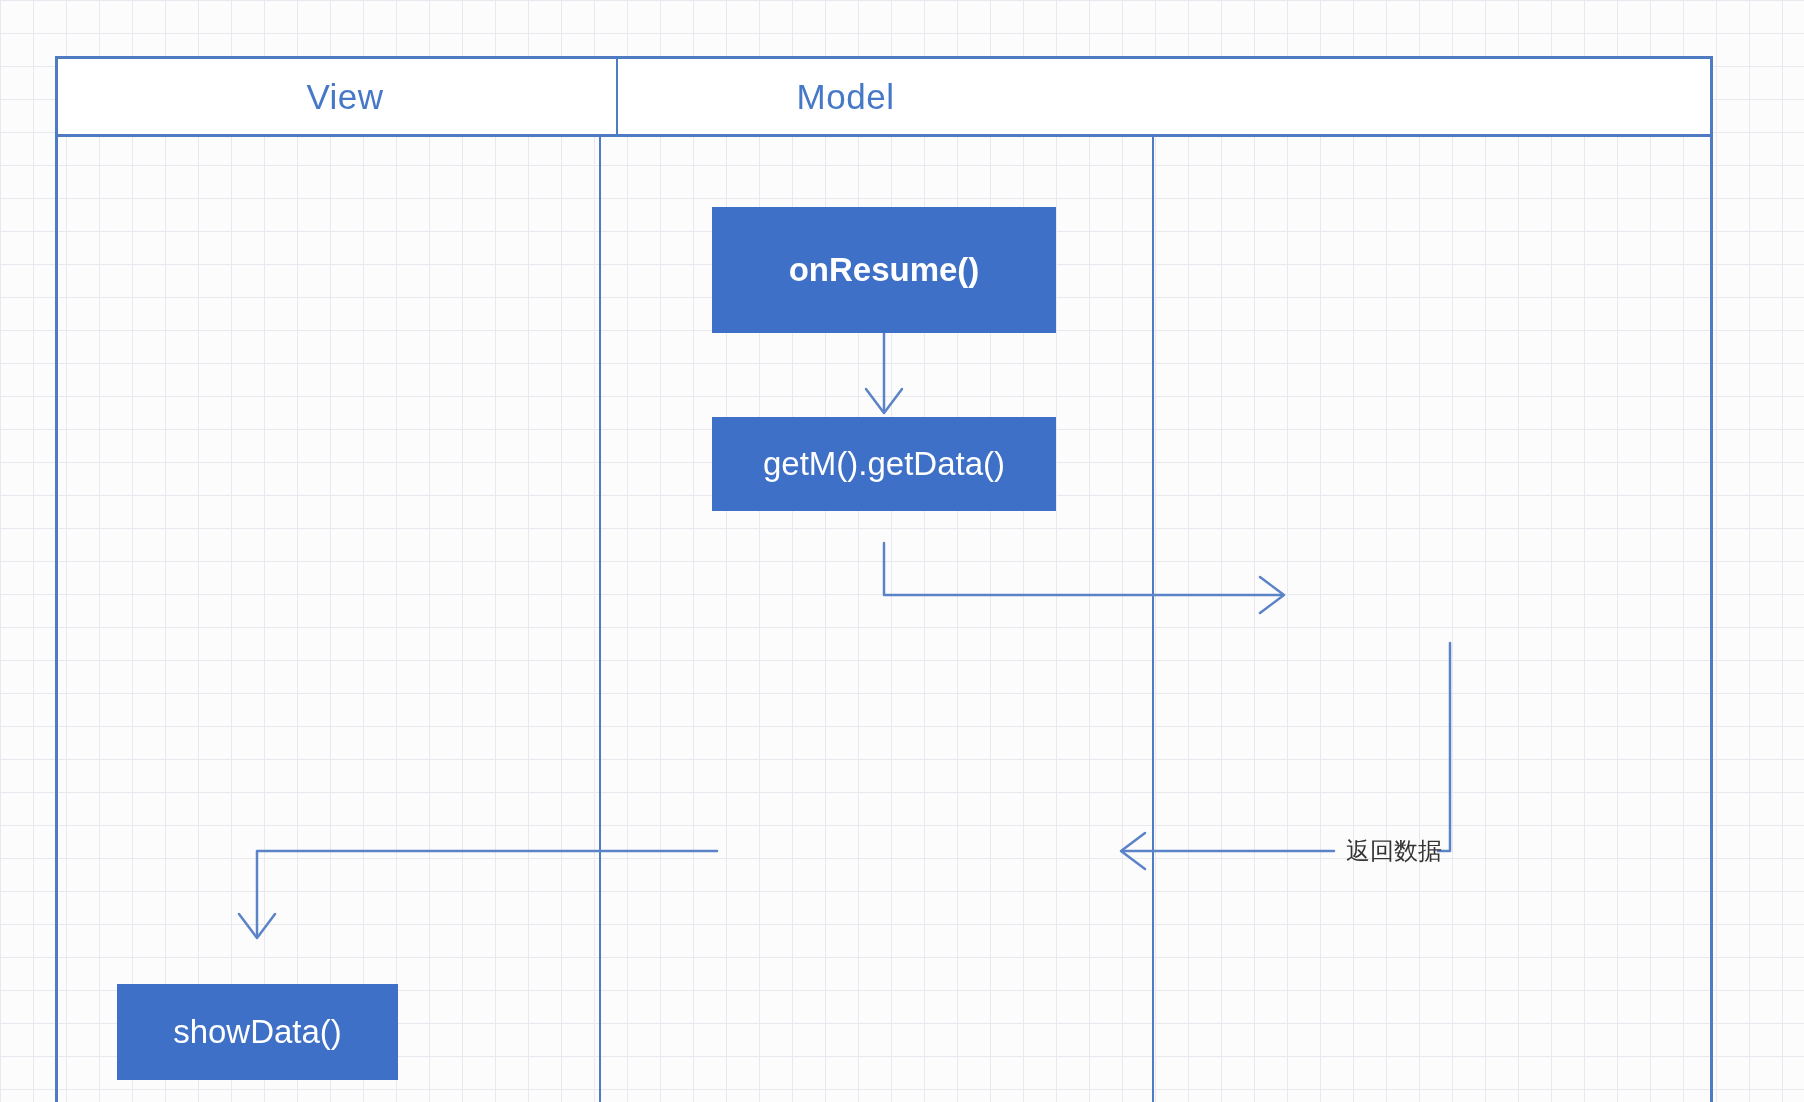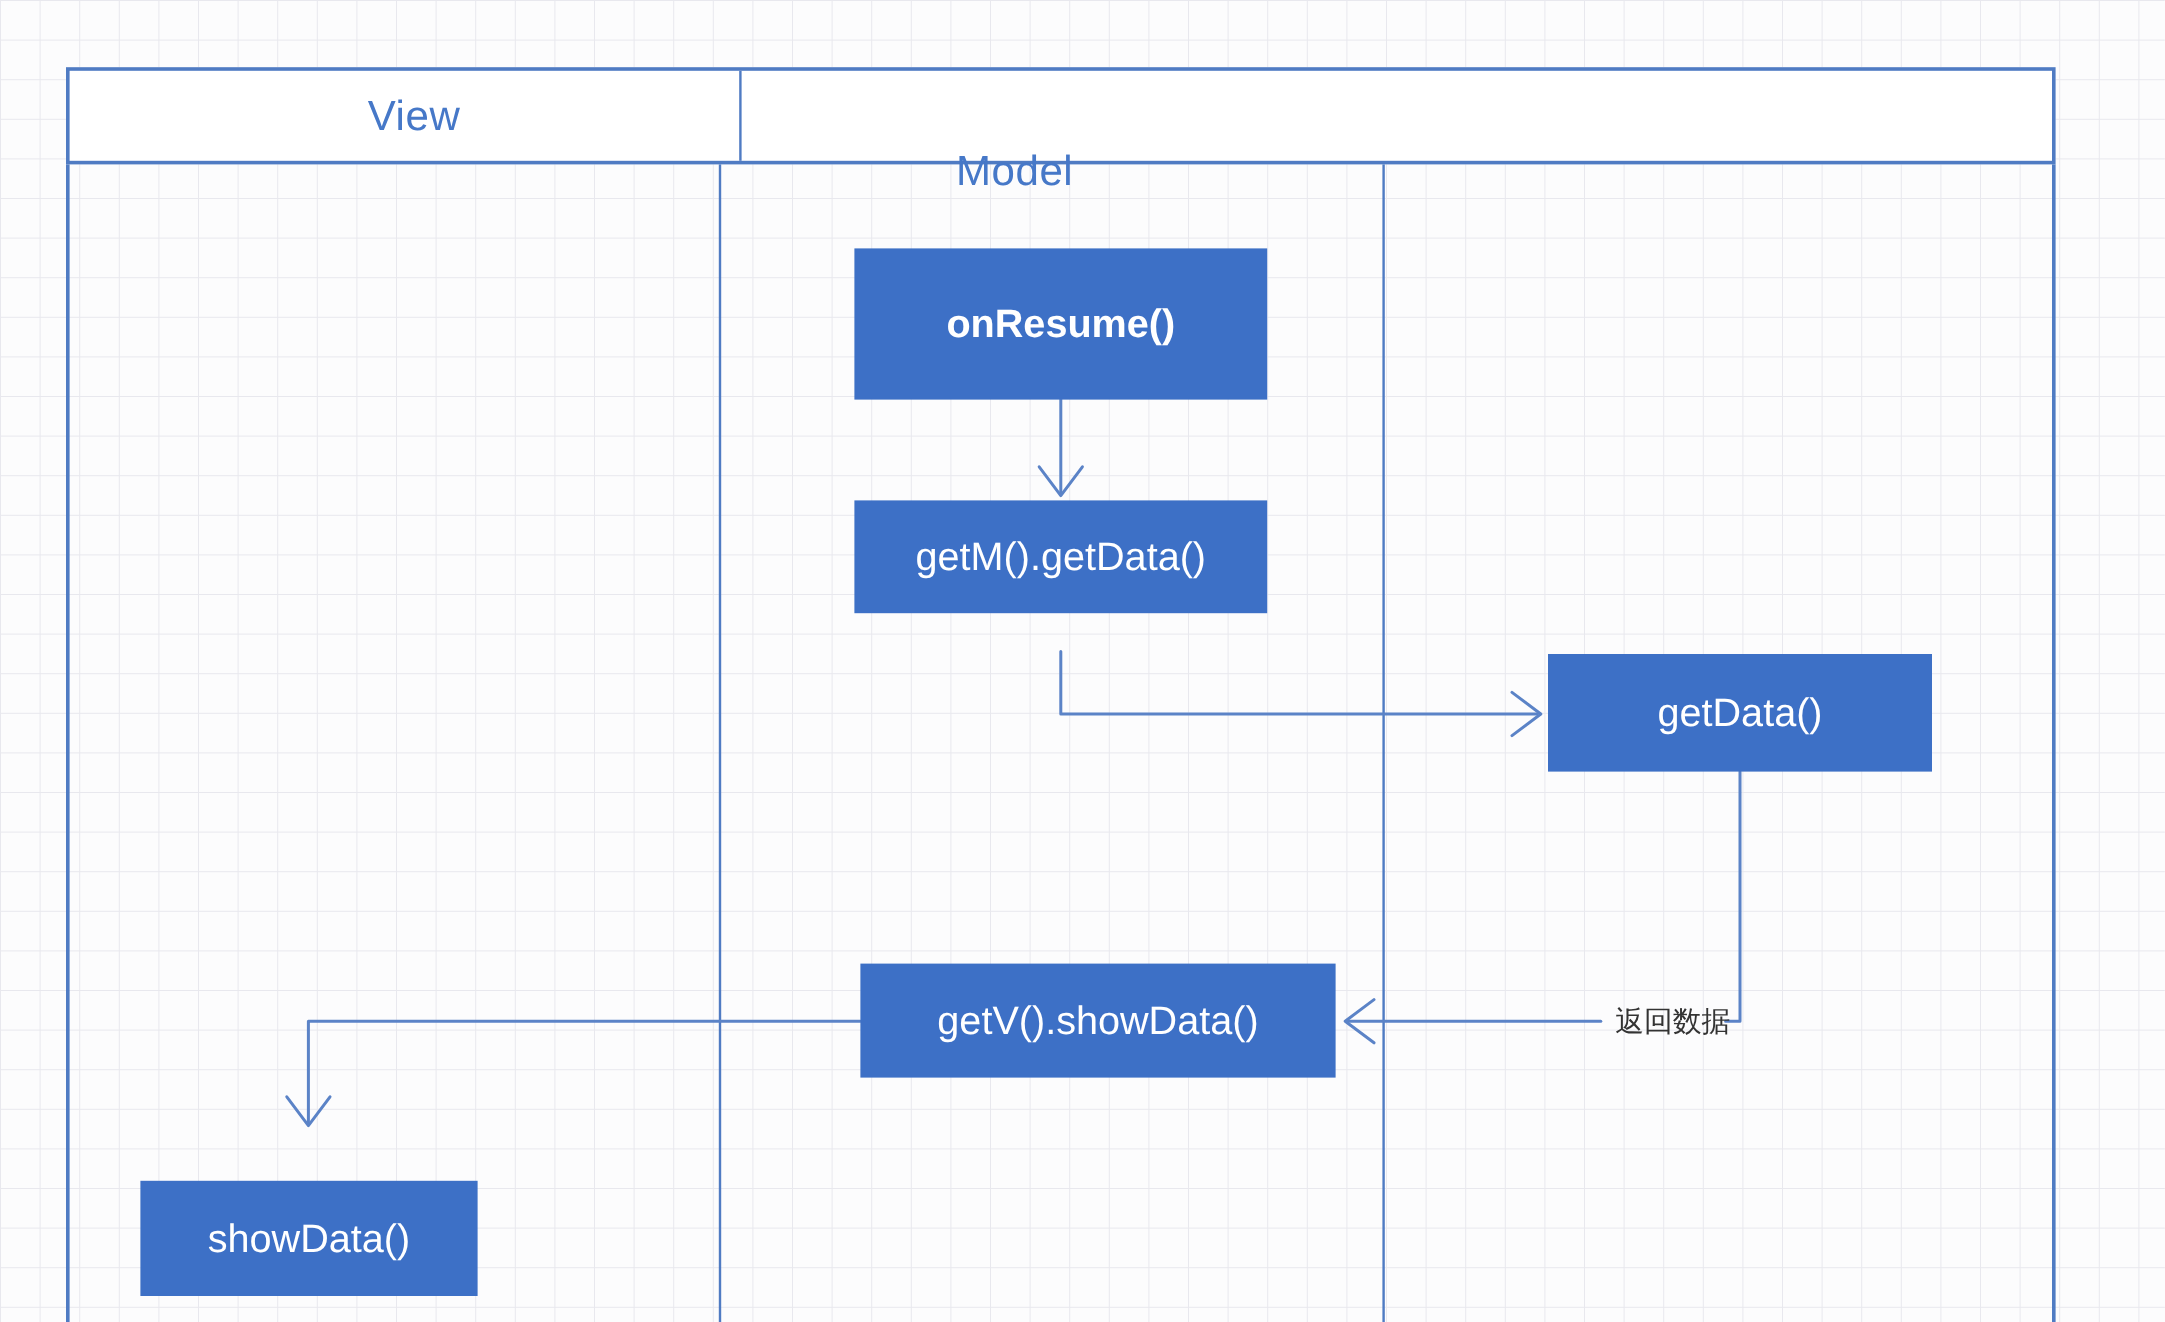--- a/index.html
+++ b/index.html
@@ -32,21 +32,21 @@
   }
   .hcell{
     box-sizing:border-box;height:100%;
     display:flex;align-items:center;justify-content:center;
     color:var(--header-text);font-size:35px;letter-spacing:0.5px;
     border-right:2px solid var(--border-blue);
   }
   .hcell:last-child{border-right:none;}
   .hcell.c-view{width:544px;}
   .hcell.c-presenter{width:553px;}
-  .hcell.c-model{width:455px;margin-top:46px;}
+  .hcell.c-model{width:455px;}
 
   
   .vline{position:absolute;top:137px;bottom:0;background:var(--border-blue);}
   .vline.outer{width:3px;}
   .vline.inner{width:2px;}
   .vl-left{left:55px;}
   .vl-div1{left:599px;}
   .vl-div2{left:1152px;}
   .vl-right{left:1710px;}
 
@@ -118,26 +118,20 @@
       <polyline points="239,914 257,938 275,914"></polyline>
     </g>
   </svg>
 
   <div class="node n-onresume">
     <span>onResume()</span>
   </div>
   <div class="node n-getm">
     <span>getM().getData()</span>
   </div>
-  <div class="node n-getdata">
-    <span>getData()</span>
-  </div>
-  <div class="node n-getv">
-    <span>getV().showData()</span>
-  </div>
   <div class="node n-showdata">
     <span>showData()</span>
   </div>
 
   <div class="edge-label">
     <span>返回数据</span>
   </div>
 
 </div>
 

